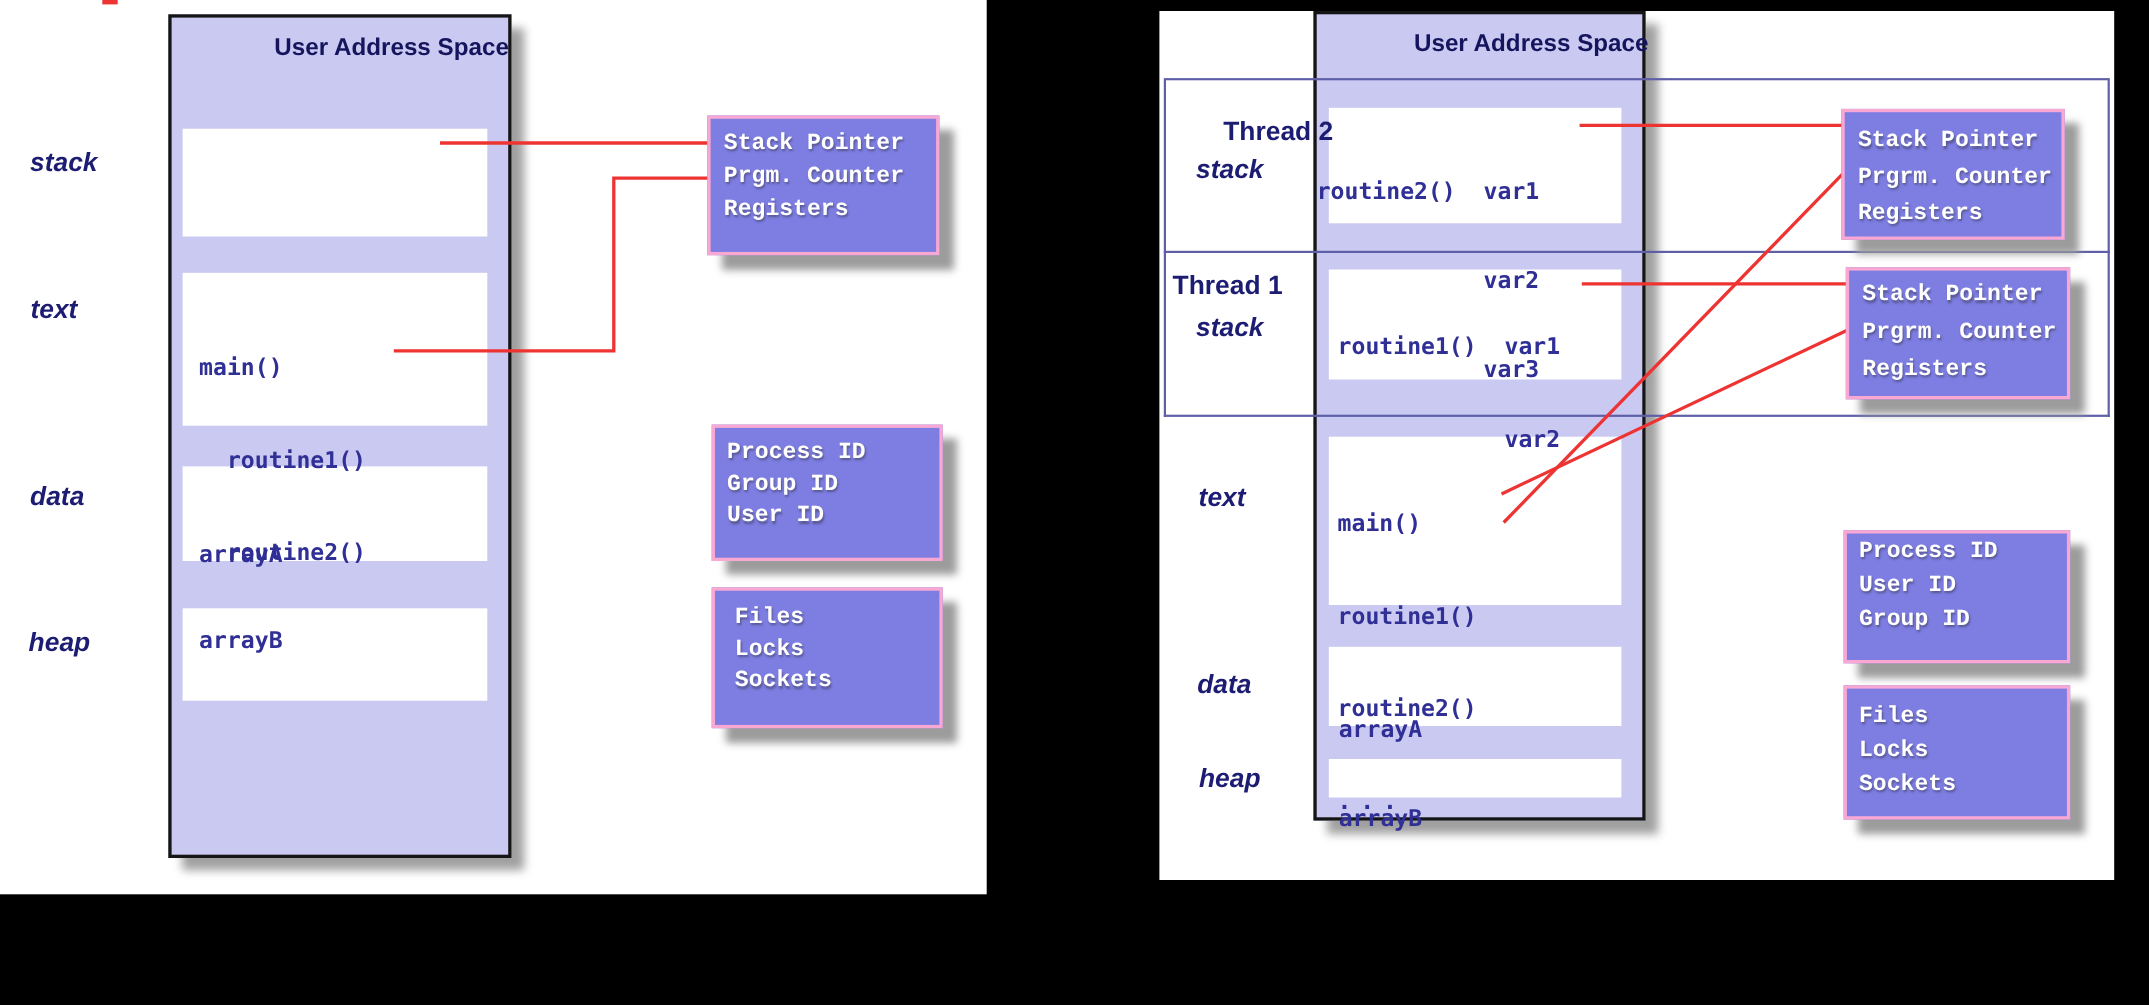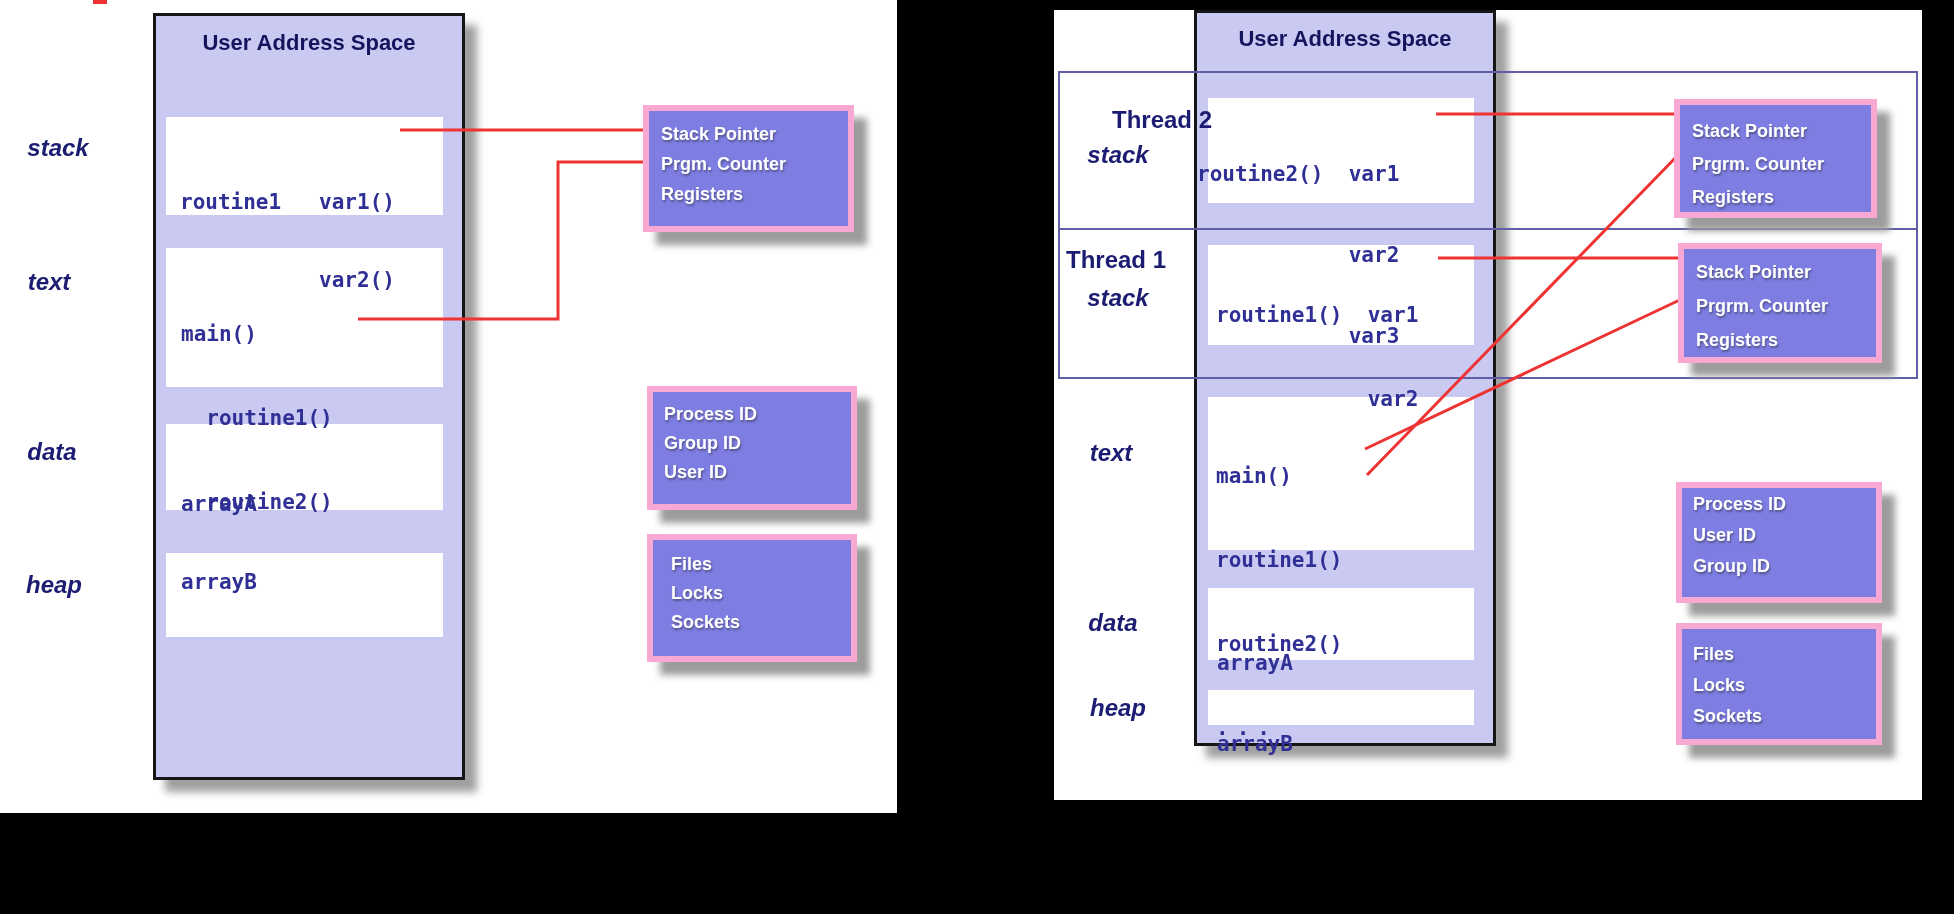--- a/index.html
+++ b/index.html
@@ -7,21 +7,21 @@
           font-family:"Liberation Sans",sans-serif;}
   .panel{position:absolute;background:#ffffff;}
   .panel-left{left:0;top:0;width:897px;height:813px;}
   .panel-right{left:1054px;top:10px;width:868px;height:790px;}
 
   
   .column{position:absolute;background:#c9c9f1;border:3px solid #151515;box-sizing:border-box;
           box-shadow:12px 12px 8px #a0a0a0;z-index:2;}
   .col-left{left:153px;top:13px;width:312px;height:767px;}
   .col-right{left:1194px;top:10px;width:302px;height:736px;}
-  .col-header{position:absolute;text-align:center;font-weight:bold;font-size:22px;color:#15155e;z-index:3;}
+  .col-header{position:absolute;text-align:center;font-weight:bold;font-size:22px;color:#15155e;z-index:3;padding-left:47px;}
   .hdr-left{left:153px;top:30px;width:312px;}
   .hdr-right{left:1194px;top:26px;width:302px;}
 
   
   .segbox{position:absolute;background:#ffffff;z-index:3;}
   .l-stack-box{left:166px;top:117px;width:277px;height:98px;}
   .l-text-box{left:166px;top:248px;width:277px;height:139px;}
   .l-data-box{left:166px;top:424px;width:277px;height:86px;}
   .l-heap-box{left:166px;top:553px;width:277px;height:84px;}
   .r-t2-box{left:1208px;top:98px;width:266px;height:105px;}
@@ -58,23 +58,23 @@
   .r-lbl-data{left:1078px;top:609px;width:70px;}
   .r-lbl-heap{left:1082px;top:694px;width:72px;}
   .threadlabel{position:absolute;font-weight:bold;font-size:24px;color:#1c1c72;text-align:center;
                font-style:normal;z-index:5;}
   .lbl-thread2{left:1060px;top:106px;width:116px;margin-left:44px;}
   .lbl-t2-stack{left:1060px;top:141px;width:116px;font-style:italic;}
   .lbl-thread1{left:1030px;top:246px;width:116px;padding-left:28px;}
   .lbl-t1-stack{left:1060px;top:284px;width:116px;font-style:italic;}
 
   
-  .accent{position:absolute;background:#7d7de2;border:6px solid #f9a8d4;box-sizing:border-box;
-          box-shadow:13px 13px 7px #9c9c9c;color:#ffffff;font-weight:bold;font-size:18px;
-          text-shadow:1px 2px 2px rgba(40,40,40,0.45);z-index:6;}
+  .accent{position:absolute;background:#7d7de2;border:3px solid #f9a8d4;box-sizing:border-box;
+          box-shadow:13px 13px 7px #9c9c9c;color:#ffffff;font-weight:bold;font-size:21px;
+          text-shadow:1px 2px 2px rgba(40,40,40,0.45);z-index:6;font-family:Liberation Mono, monospace;}
   .accent div{white-space:nowrap;}
   .l-sp{left:643px;top:105px;width:211px;height:127px;padding:8px 0 0 12px;line-height:30px;}
   .l-ids{left:647px;top:386px;width:210px;height:124px;padding:8px 0 0 11px;line-height:29px;}
   .l-res{left:647px;top:534px;width:210px;height:128px;padding:10px 0 0 18px;line-height:29px;}
   .r-sp1{left:1674px;top:99px;width:203px;height:119px;padding:10px 0 0 12px;line-height:33px;}
   .r-sp2{left:1678px;top:243px;width:204px;height:120px;padding:6px 0 0 12px;line-height:34px;}
   .r-ids{left:1676px;top:482px;width:206px;height:121px;padding:1px 0 0 11px;line-height:31px;}
   .r-res{left:1676px;top:623px;width:206px;height:122px;padding:10px 0 0 11px;line-height:31px;}
 
   .connectors{position:absolute;left:0;top:0;width:1954px;height:914px;z-index:5;pointer-events:none;}
@@ -88,24 +88,20 @@
   <div class="panel panel-right"></div>
 
   <div class="column col-left"></div>
   <div class="col-header hdr-left">User Address Space</div>
 
   <div class="segbox l-stack-box"></div>
   <div class="segbox l-text-box"></div>
   <div class="segbox l-data-box"></div>
   <div class="segbox l-heap-box"></div>
 
-  <div class="code l-stack-code">
-    <div>routine1   var1()</div>
-    <div>           var2()</div>
-  </div>
   <div class="code l-text-code">
     <div>main()</div>
     <div>  routine1()</div>
     <div>  routine2()</div>
   </div>
   <div class="code l-data-code">
     <div>arrayA</div>
     <div>arrayB</div>
   </div>
 

